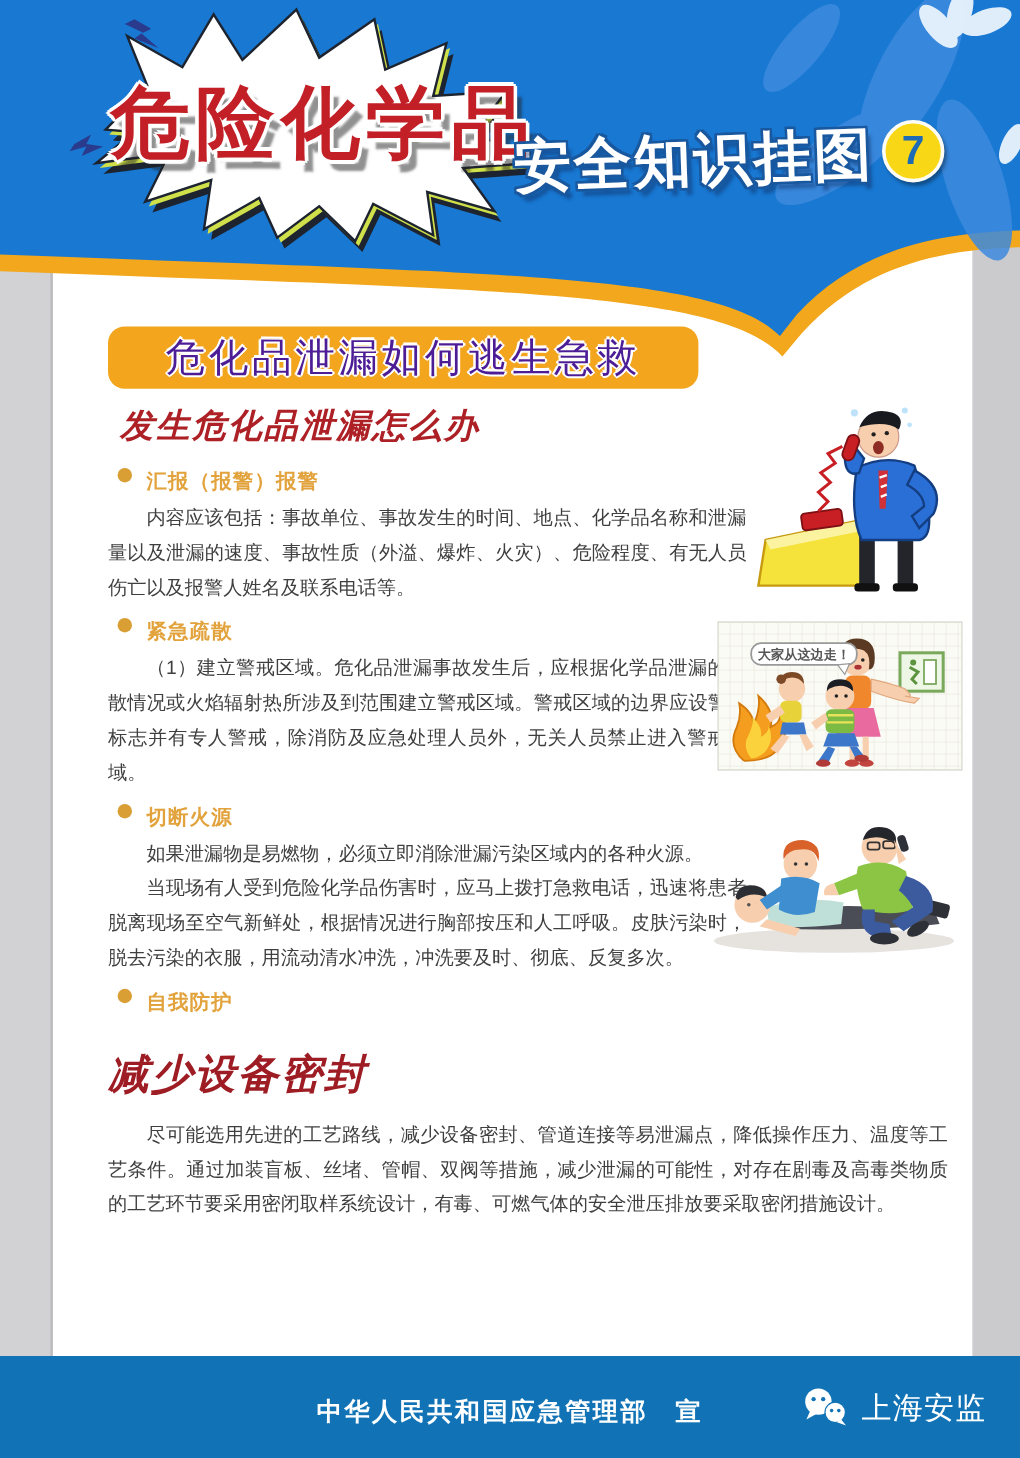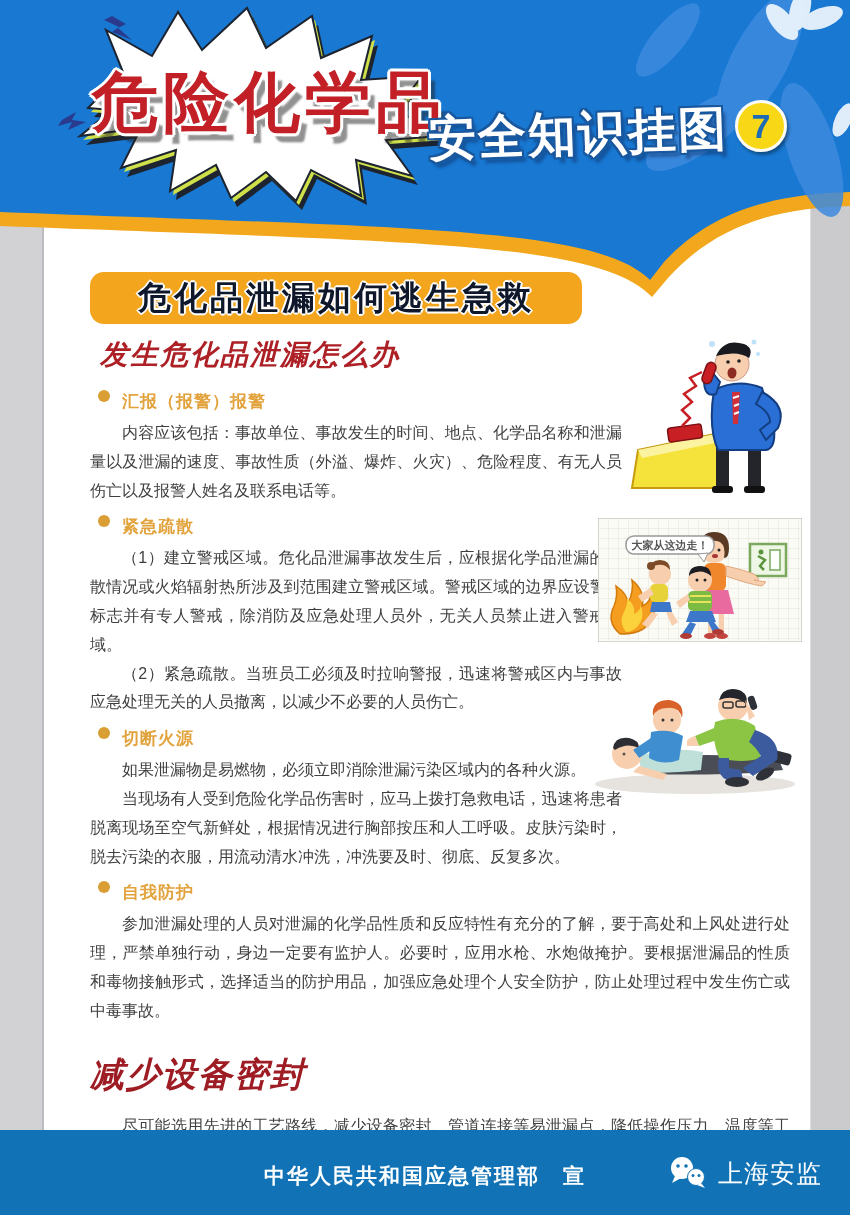--- a/index.html
+++ b/index.html
@@ -31,21 +31,21 @@
   
   .footer { position:absolute; left:0; bottom:0; width:850px; height:85px; background:#1173b6; }
   .publisher { position:absolute; left:0; right:0; top:32px; text-align:center; color:#ffffff;
     font-size:21px; font-weight:700; letter-spacing:2px; }
   .account { position:absolute; right:28px; top:26px; display:flex; align-items:center; gap:9px; }
   .account-label { color:#ffffff; font-size:25px; font-weight:500; letter-spacing:1px; }
 
   
   .banner { position:absolute; left:90px; top:272px; width:492px; height:52px;
     background:#f2a51d; border-radius:14px; display:flex; align-items:center; justify-content:center; }
-  .banner-text { font-size:33px; font-weight:700; color:#0f172a; letter-spacing:3px;
+  .banner-text { font-size:33px; font-weight:400; color:#4c1d95; letter-spacing:3px;
     text-shadow:-2px 0 #fff,2px 0 #fff,0 -2px #fff,0 2px #fff,-1px -1px #fff,1px 1px #fff,
       -1px 1px #fff,1px -1px #fff; }
   .h-red1 { position:absolute; left:100px; top:336px; font-size:28px; font-weight:900;
     font-style:italic; color:#ad2026; letter-spacing:2px; }
 
   .flow { position:absolute; left:90px; top:380px; width:700px; }
   .item-head { display:flex; align-items:flex-start; font-size:17px; font-weight:700;
     color:#e2a23c; margin:10px 0 6px 8px; letter-spacing:1px; }
   .bullet { width:12px; height:12px; border-radius:50%; background:#d99f35; margin-right:12px; flex:0 0 12px; }
   .flow p { font-size:16px; color:#3f3f3f; line-height:1.8; text-align:justify;
@@ -118,35 +118,33 @@
       <span class="bullet"></span>
       <span>汇报（报警）报警</span>
     </div>
     <p class="narrow">内容应该包括：事故单位、事故发生的时间、地点、化学品名称和泄漏量以及泄漏的速度、事故性质（外溢、爆炸、火灾）、危险程度、有无人员伤亡以及报警人姓名及联系电话等。</p>
 
     <div class="item-head">
       <span class="bullet"></span>
       <span>紧急疏散</span>
     </div>
     <p class="narrow">（1）建立警戒区域。危化品泄漏事故发生后，应根据化学品泄漏的扩散情况或火焰辐射热所涉及到范围建立警戒区域。警戒区域的边界应设警示标志并有专人警戒，除消防及应急处理人员外，无关人员禁止进入警戒区域。</p>
-    <p class="narrow">（2）紧急疏散。当班员工必须及时拉响警报，迅速将警戒区内与事故应急处理无关的人员撤离，以减少不必要的人员伤亡。</p>
 
     <div class="item-head">
       <span class="bullet"></span>
       <span>切断火源</span>
     </div>
     <p>如果泄漏物是易燃物，必须立即消除泄漏污染区域内的各种火源。</p>
 
     <p class="narrow">当现场有人受到危险化学品伤害时，应马上拨打急救电话，迅速将患者脱离现场至空气新鲜处，根据情况进行胸部按压和人工呼吸。皮肤污染时，脱去污染的衣服，用流动清水冲洗，冲洗要及时、彻底、反复多次。</p>
 
     <div class="item-head">
       <span class="bullet"></span>
       <span>自我防护</span>
     </div>
-    <p>参加泄漏处理的人员对泄漏的化学品性质和反应特性有充分的了解，要于高处和上风处进行处理，严禁单独行动，身边一定要有监护人。必要时，应用水枪、水炮做掩护。要根据泄漏品的性质和毒物接触形式，选择适当的防护用品，加强应急处理个人安全防护，防止处理过程中发生伤亡或中毒事故。</p>
 
     <div class="h-red2">减少设备密封</div>
     <p>尽可能选用先进的工艺路线，减少设备密封、管道连接等易泄漏点，降低操作压力、温度等工艺条件。通过加装盲板、丝堵、管帽、双阀等措施，减少泄漏的可能性，对存在剧毒及高毒类物质的工艺环节要采用密闭取样系统设计，有毒、可燃气体的安全泄压排放要采取密闭措施设计。</p>
   </div>
 
   <svg class="illus illus-report" width="182" height="168" viewBox="0 0 182 168">
 
     <polygon points="18,122 95,106 104,160 12,160" fill="#f5e23a" stroke="#c79a10" stroke-width="2"></polygon>
     <polygon points="18,122 95,106 100,114 22,130" fill="#fbf3a0"></polygon>
 

